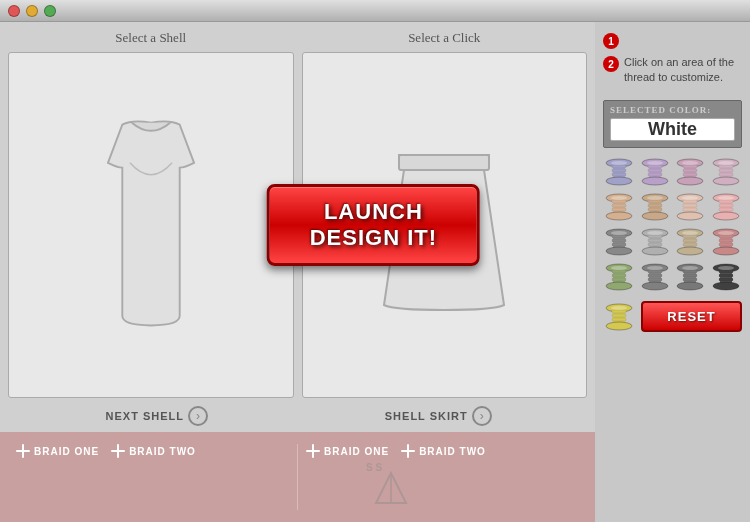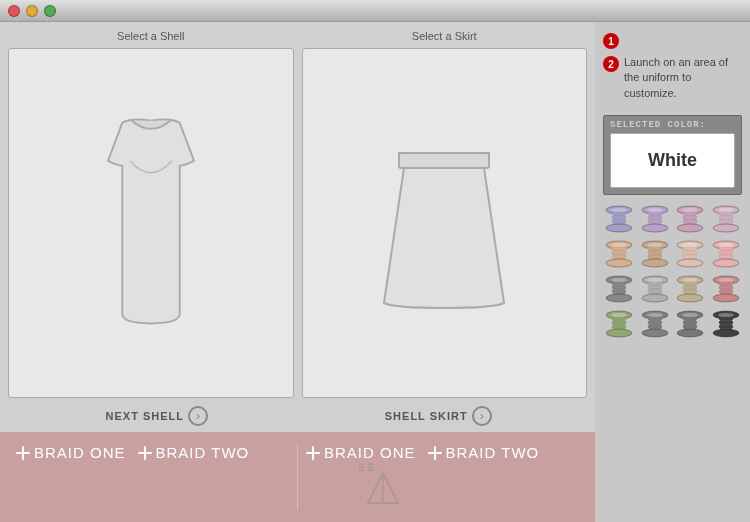--- a/index.html
+++ b/index.html
@@ -59,24 +59,24 @@
     }
 
     .garment-panel {
       flex: 1;
       display: flex;
       flex-direction: column;
       align-items: center;
     }
 
     .panel-title {
-      font-size: 11px;
+      font-size: 13px;
       color: #555;
       margin-bottom: 6px;
-      font-family: Liberation Sans, sans-serif;
+      font-family: Liberation Serif, serif;
     }
 
     .garment-display {
       border: 1.5px solid #aaa;
       background: #e8e8e8;
       width: 100%;
       flex: 1;
       display: flex;
       align-items: center;
       justify-content: center;
@@ -211,22 +211,22 @@
     }
     .plus-icon::after {
       width: 100%;
       height: 2px;
       top: 50%;
       left: 0;
       transform: translateY(-50%);
     }
 
     .toolbar-btn-label {
-      font-size: 15px;
-      font-weight: normal;
+      font-size: 10px;
+      font-weight: bold;
       color: white;
       letter-spacing: 1px;
       font-family: Arial, sans-serif;
       text-transform: uppercase;
     }
 
     .toolbar-divider {
       width: 1px;
       background: rgba(255,255,255,0.3);
       margin: 0 8px;
@@ -283,29 +283,29 @@
       border: 1px solid #666;
       padding: 4px 6px 6px 6px;
       border-radius: 2px;
     }
 
     .selected-color-label {
       font-size: 9px;
       font-weight: bold;
       color: #ccc;
       letter-spacing: 1px;
-      font-family: Liberation Mono, monospace;
+      font-family: Liberation Serif, serif;
       text-transform: uppercase;
       margin-bottom: 3px;
     }
 
     .selected-color-value {
       background: white;
       border: 1px solid #aaa;
-      padding: 16px 8px;
+      padding: 0 8px;
       text-align: center;
       font-size: 18px;
       font-weight: bold;
       color: #333;
       font-family: Arial, sans-serif;
       border-radius: 2px;
     }
 
     
     .spool-grid {
@@ -382,29 +382,34 @@
 
             <path d="M60,8 Q80,25 100,8" stroke="#aaa" fill="#d8d8d8"></path>
 
             <path d="M58,50 Q80,75 102,50" stroke="#bbb" fill="none" stroke-width="1.5"></path>
 
           </svg>
         </div>
       </div>
 
       <div class="garment-panel" style="position:relative;">
-        <div class="panel-title">Select a Skirt</div>
+        <div class="panel-title">Select a Click</div>
         <div class="garment-display">
           <svg class="skirt-svg" viewBox="0 0 160 180" fill="none" stroke="#aaa" stroke-width="2">
 
             <path d="M35,20 L125,20 L125,25 Q120,30 120,35 L140,170 Q130,175 80,175 Q30,175 20,170 L40,35 Q40,30 35,25 Z" stroke="#aaa" fill="#e0e0e0"></path>
 
             <rect x="35" y="20" width="90" height="15" rx="2" stroke="#aaa" fill="#d8d8d8"></rect>
           </svg>
 
+          <div class="launch-overlay">
+            <button class="launch-btn">
+              <span class="launch-btn-text">Launch Design It!</span>
+            </button>
+          </div>
         </div>
       </div>
 
     </div>
 
     <div class="next-buttons-row">
       <div class="next-btn-area">
         <span class="next-btn-text">NEXT SHELL</span>
         <div class="next-arrow">›</div>
       </div>
@@ -433,40 +438,40 @@
         <div class="toolbar-btn">
           <div class="plus-icon"></div>
           <span class="toolbar-btn-label">BRAID ONE</span>
         </div>
         <div class="toolbar-btn">
           <div class="plus-icon"></div>
           <span class="toolbar-btn-label">BRAID TWO</span>
         </div>
       </div>
 
-      <div style="position:absolute; bottom:10px; right:177px; opacity:0.4;">
+      <div style="position:absolute; bottom:10px; right:169px; opacity:0.4;">
         <svg width="70" height="55" viewBox="0 0 70 55" fill="none">
           <text x="10" y="18" font-size="10" fill="#888" font-weight="bold">S    S</text>
           <polygon points="35,20 20,50 50,50" stroke="#888" stroke-width="2" fill="none"></polygon>
           <line x1="35" y1="20" x2="35" y2="50" stroke="#888" stroke-width="1.5"></line>
         </svg>
       </div>
     </div>
 
   </div>
 
   <div class="right-panel">
 
     <div class="instructions">
       <div class="instruction-item">
         <div class="instruction-num">1</div>
       </div>
       <div class="instruction-item">
         <div class="instruction-num">2</div>
-        <span class="instruction-text">Launch on an area of the uniform to customize.</span>
+        <span class="instruction-text">Click on an area of the thread to customize.</span>
       </div>
     </div>
 
     <div class="selected-color-box">
       <div class="selected-color-label">SELECTED COLOR:</div>
       <div class="selected-color-value">White</div>
     </div>
 
     <div class="spool-grid" id="spool-grid">
     <div class="spool"><svg width="32" height="32" viewBox="0 0 32 32" xmlns="http://www.w3.org/2000/svg">
@@ -688,16 +693,33 @@
     <rect x="9" y="9" width="14" height="3" fill="#404040" stroke="rgba(0,0,0,0.15)" stroke-width="0.5" rx="1"></rect>
     <rect x="9" y="13" width="14" height="3" fill="#404040" stroke="rgba(0,0,0,0.15)" stroke-width="0.5" rx="1"></rect>
     <rect x="9" y="17" width="14" height="3" fill="#404040" stroke="rgba(0,0,0,0.15)" stroke-width="0.5" rx="1"></rect>
 
     <ellipse cx="16" cy="25" rx="13" ry="4" fill="#404040" stroke="rgba(0,0,0,0.3)" stroke-width="1"></ellipse>
 
     <ellipse cx="16" cy="7" rx="8" ry="2" fill="rgba(255,255,255,0.3)"></ellipse>
   </svg></div>
       </div>
 
+    <div class="reset-row" id="reset-row">
+    <div class="reset-spool"><svg width="32" height="32" viewBox="0 0 32 32" xmlns="http://www.w3.org/2000/svg">
+
+    <ellipse cx="16" cy="7" rx="13" ry="4" fill="#d4c850" stroke="rgba(0,0,0,0.3)" stroke-width="1"></ellipse>
+
+    <rect x="10" y="7" width="12" height="18" fill="#d4c850" opacity="0.85"></rect>
+
+    <rect x="9" y="9" width="14" height="3" fill="#d4c850" stroke="rgba(0,0,0,0.15)" stroke-width="0.5" rx="1"></rect>
+    <rect x="9" y="13" width="14" height="3" fill="#d4c850" stroke="rgba(0,0,0,0.15)" stroke-width="0.5" rx="1"></rect>
+    <rect x="9" y="17" width="14" height="3" fill="#d4c850" stroke="rgba(0,0,0,0.15)" stroke-width="0.5" rx="1"></rect>
+
+    <ellipse cx="16" cy="25" rx="13" ry="4" fill="#d4c850" stroke="rgba(0,0,0,0.3)" stroke-width="1"></ellipse>
+
+    <ellipse cx="16" cy="7" rx="8" ry="2" fill="rgba(255,255,255,0.3)"></ellipse>
+  </svg></div>
+        <button class="reset-btn"><span class="reset-btn-text">RESET</span></button>
+      </div>
 
   </div>
 
 </div>
 
 </body></html>

